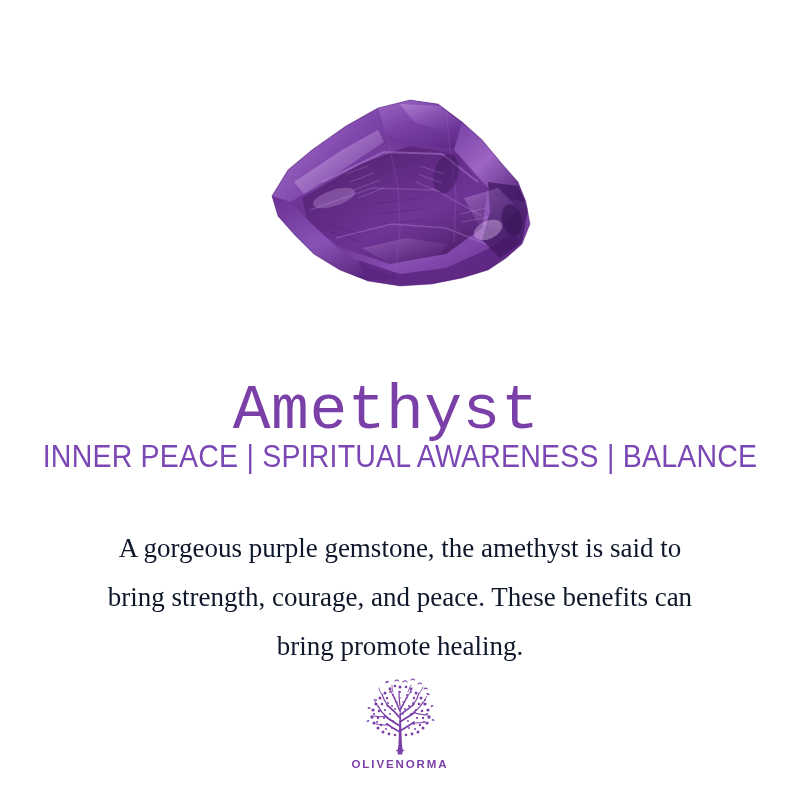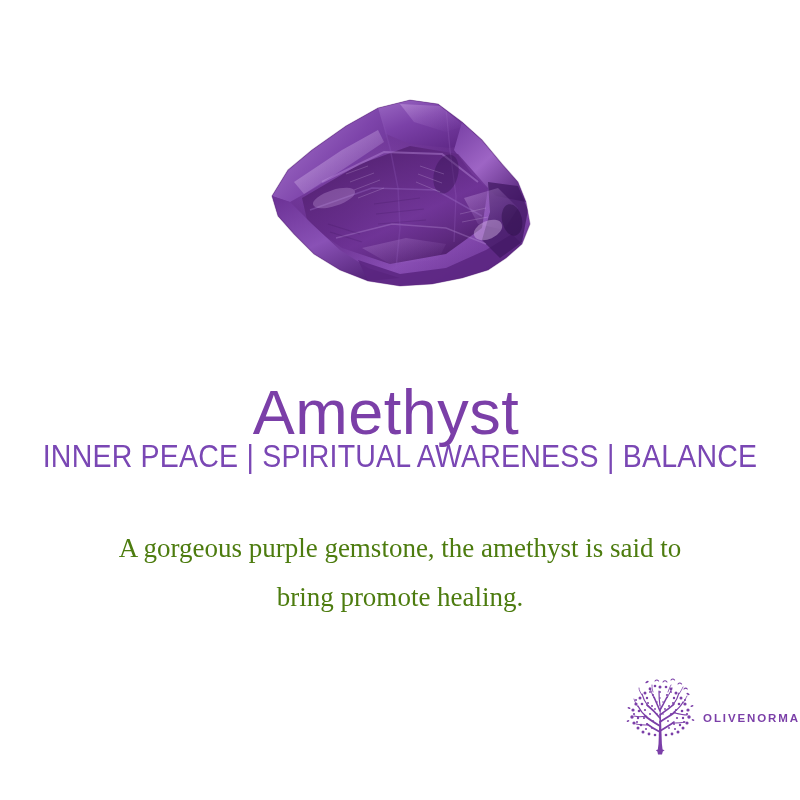--- a/index.html
+++ b/index.html
@@ -41,21 +41,21 @@
     display: block;
   }
 
   
   .title {
     position: absolute;
     left: 0;
     top: 332px;
     width: 772px;
     text-align: center;
-    font-family: Liberation Sans, sans-serif;
+    font-family: Liberation Mono, monospace;
     font-size: 63px;
     line-height: 76px;
     font-weight: 400;
     color: #7b3fa8;
     letter-spacing: 0.5px;
   }
 
   
   .keywords {
     position: absolute;
@@ -83,34 +83,33 @@
   
   .description {
     position: absolute;
     left: 50px;
     top: 497px;
     width: 700px;
     text-align: center;
     font-family: "Liberation Serif", "DejaVu Serif", serif;
     font-size: 27px;
     line-height: 49px;
-    color: #4d7c0f;
+    color: #0f172a;
   }
   .description .ln { display: block; }
 
   
   .logo {
     position: absolute;
     left: 0;
     top: 678px;
     width: 800px;
     display: flex;
-    flex-direction: row;
+    flex-direction: column;
     align-items: center;
-    justify-content: flex-end;
   }
   .logo-mark {
     width: 86px;
     height: 78px;
     display: block;
   }
   .logo-word {
     margin-top: 2px;
     font-family: "Liberation Sans", "DejaVu Sans", sans-serif;
     font-size: 11.5px;
@@ -241,20 +240,21 @@
   </div>
 
   <h1 class="title">Amethyst</h1>
 
   <div class="keywords">
     <span class="kw">INNER PEACE</span><span class="sep">|</span><span class="kw">SPIRITUAL AWARENESS</span><span class="sep">|</span><span class="kw">BALANCE</span>
   </div>
 
   <p class="description">
     <span class="ln">A gorgeous purple gemstone, the amethyst is said to</span>
+    <span class="ln">bring strength, courage, and peace. These benefits can</span>
     <span class="ln">bring promote healing.</span>
   </p>
 
   <div class="logo">
     <svg class="logo-mark" viewBox="0 0 86 78" aria-label="Tree of life logo">
       <g fill="#7b3fa8">
 
         <path d="M41.0,76.5 L45.0,76.5 L45.8,73.6 L47.6,72.2 L45.6,71.4 L44.9,66.0 L44.6,58.0
                  L44.3,49.0 L44.0,41.0 L43.6,33.0 L43.2,26.0 L42.8,33.0 L42.4,41.0
                  L42.1,49.0 L41.8,58.0 L41.5,66.0 L40.8,71.4 L38.8,72.2 L40.4,73.6 Z"></path>

